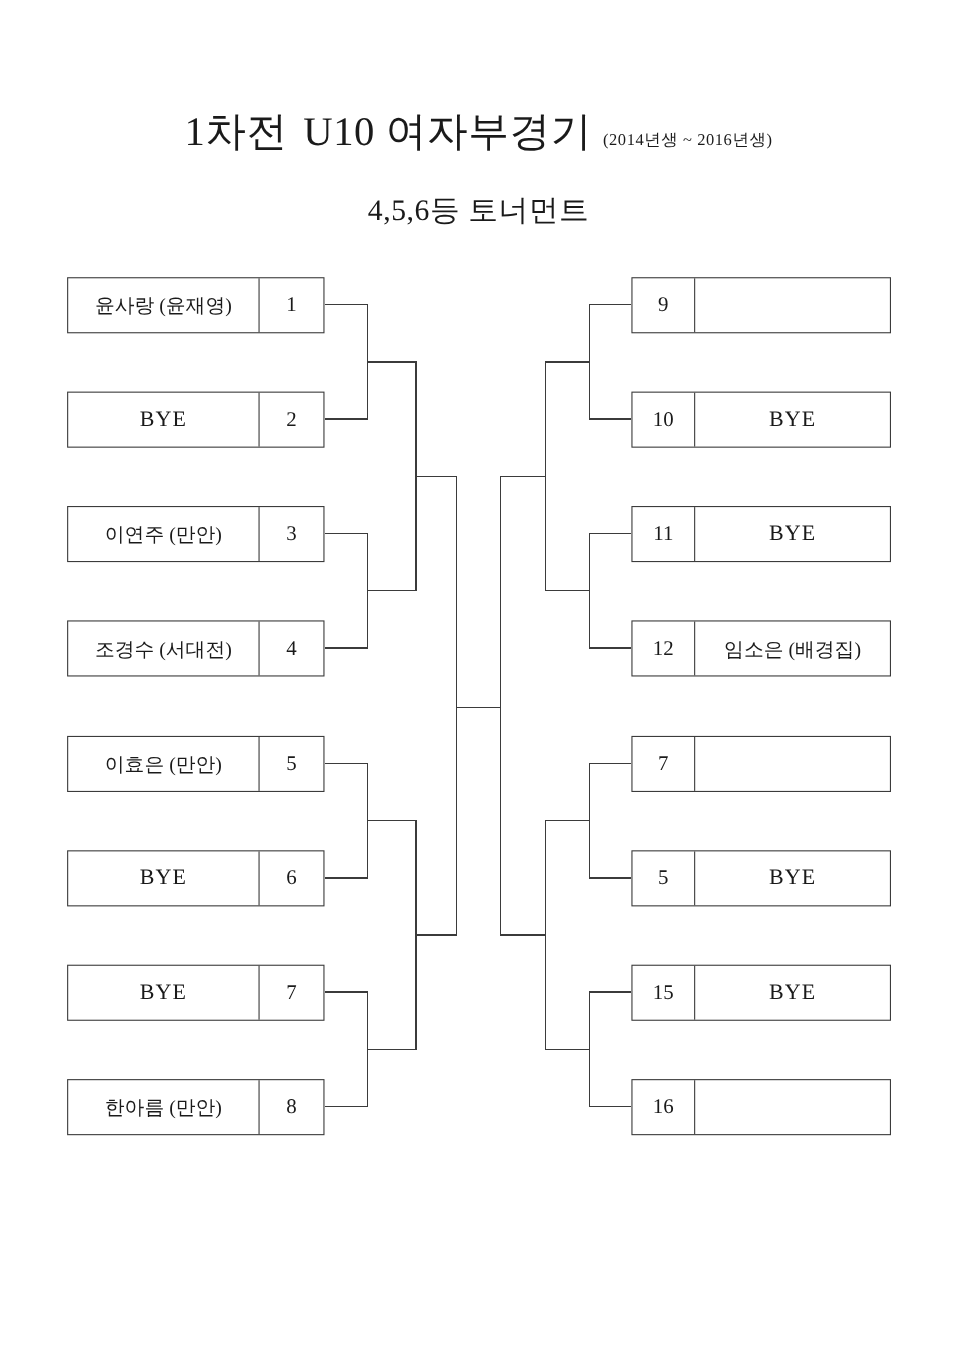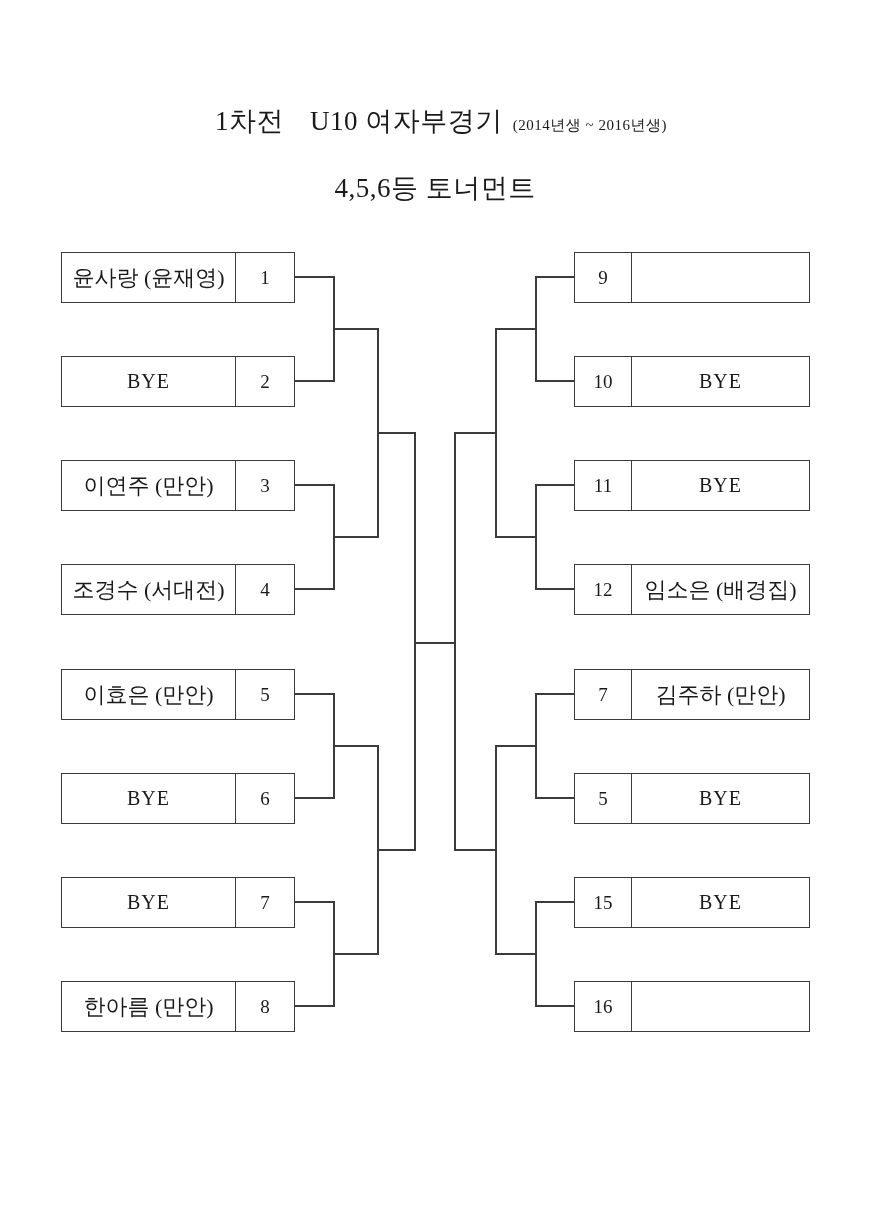--- a/index.html
+++ b/index.html
@@ -27,21 +27,21 @@
     top: 104px;
     width: 870px;
     text-align: center;
   }
   .title-line1 {
     font-size: 27px;
     line-height: 34px;
     white-space: nowrap;
     letter-spacing: 0.5px;
   }
-  .title-line1 .t-main { font-size: 27px; margin-left: 12px; }
+  .title-line1 .t-main { font-size: 37px; }
   .title-line1 .t-sub  { font-size: 15px; }
   .title-line2 {
     font-size: 27px;
     line-height: 34px;
     margin-top: 29px;
     letter-spacing: 0.5px;
   }
   .sp-wide { display: inline-block; width: 14px; }
   .sp-med  { display: inline-block; width: 10px; }
 
@@ -66,21 +66,21 @@
     background: #ffffff;
   }
   .slot.left  { left: 61px;  width: 234px; }
   .slot.right { left: 574px; width: 236px; }
 
   .cell-name {
     flex: 1 1 auto;
     display: flex;
     align-items: center;
     justify-content: center;
-    font-size: 22px;
+    font-size: 18px;
     white-space: nowrap;
     overflow: hidden;
   }
   .cell-seed {
     flex: 0 0 58px;
     display: flex;
     align-items: center;
     justify-content: center;
     font-size: 19px;
   }
@@ -176,21 +176,20 @@
   <div class="slot right" style="top:460px">
     <div class="cell-seed">11</div>
     <div class="cell-name bye">BYE</div>
   </div>
   <div class="slot right" style="top:564px">
     <div class="cell-seed">12</div>
     <div class="cell-name">임소은 (배경집)</div>
   </div>
   <div class="slot right" style="top:669px">
     <div class="cell-seed">7</div>
-    <div class="cell-name">김주하 (만안)</div>
   </div>
   <div class="slot right" style="top:773px">
     <div class="cell-seed">5</div>
     <div class="cell-name bye">BYE</div>
   </div>
   <div class="slot right" style="top:877px">
     <div class="cell-seed">15</div>
     <div class="cell-name bye">BYE</div>
   </div>
   <div class="slot right" style="top:981px">

